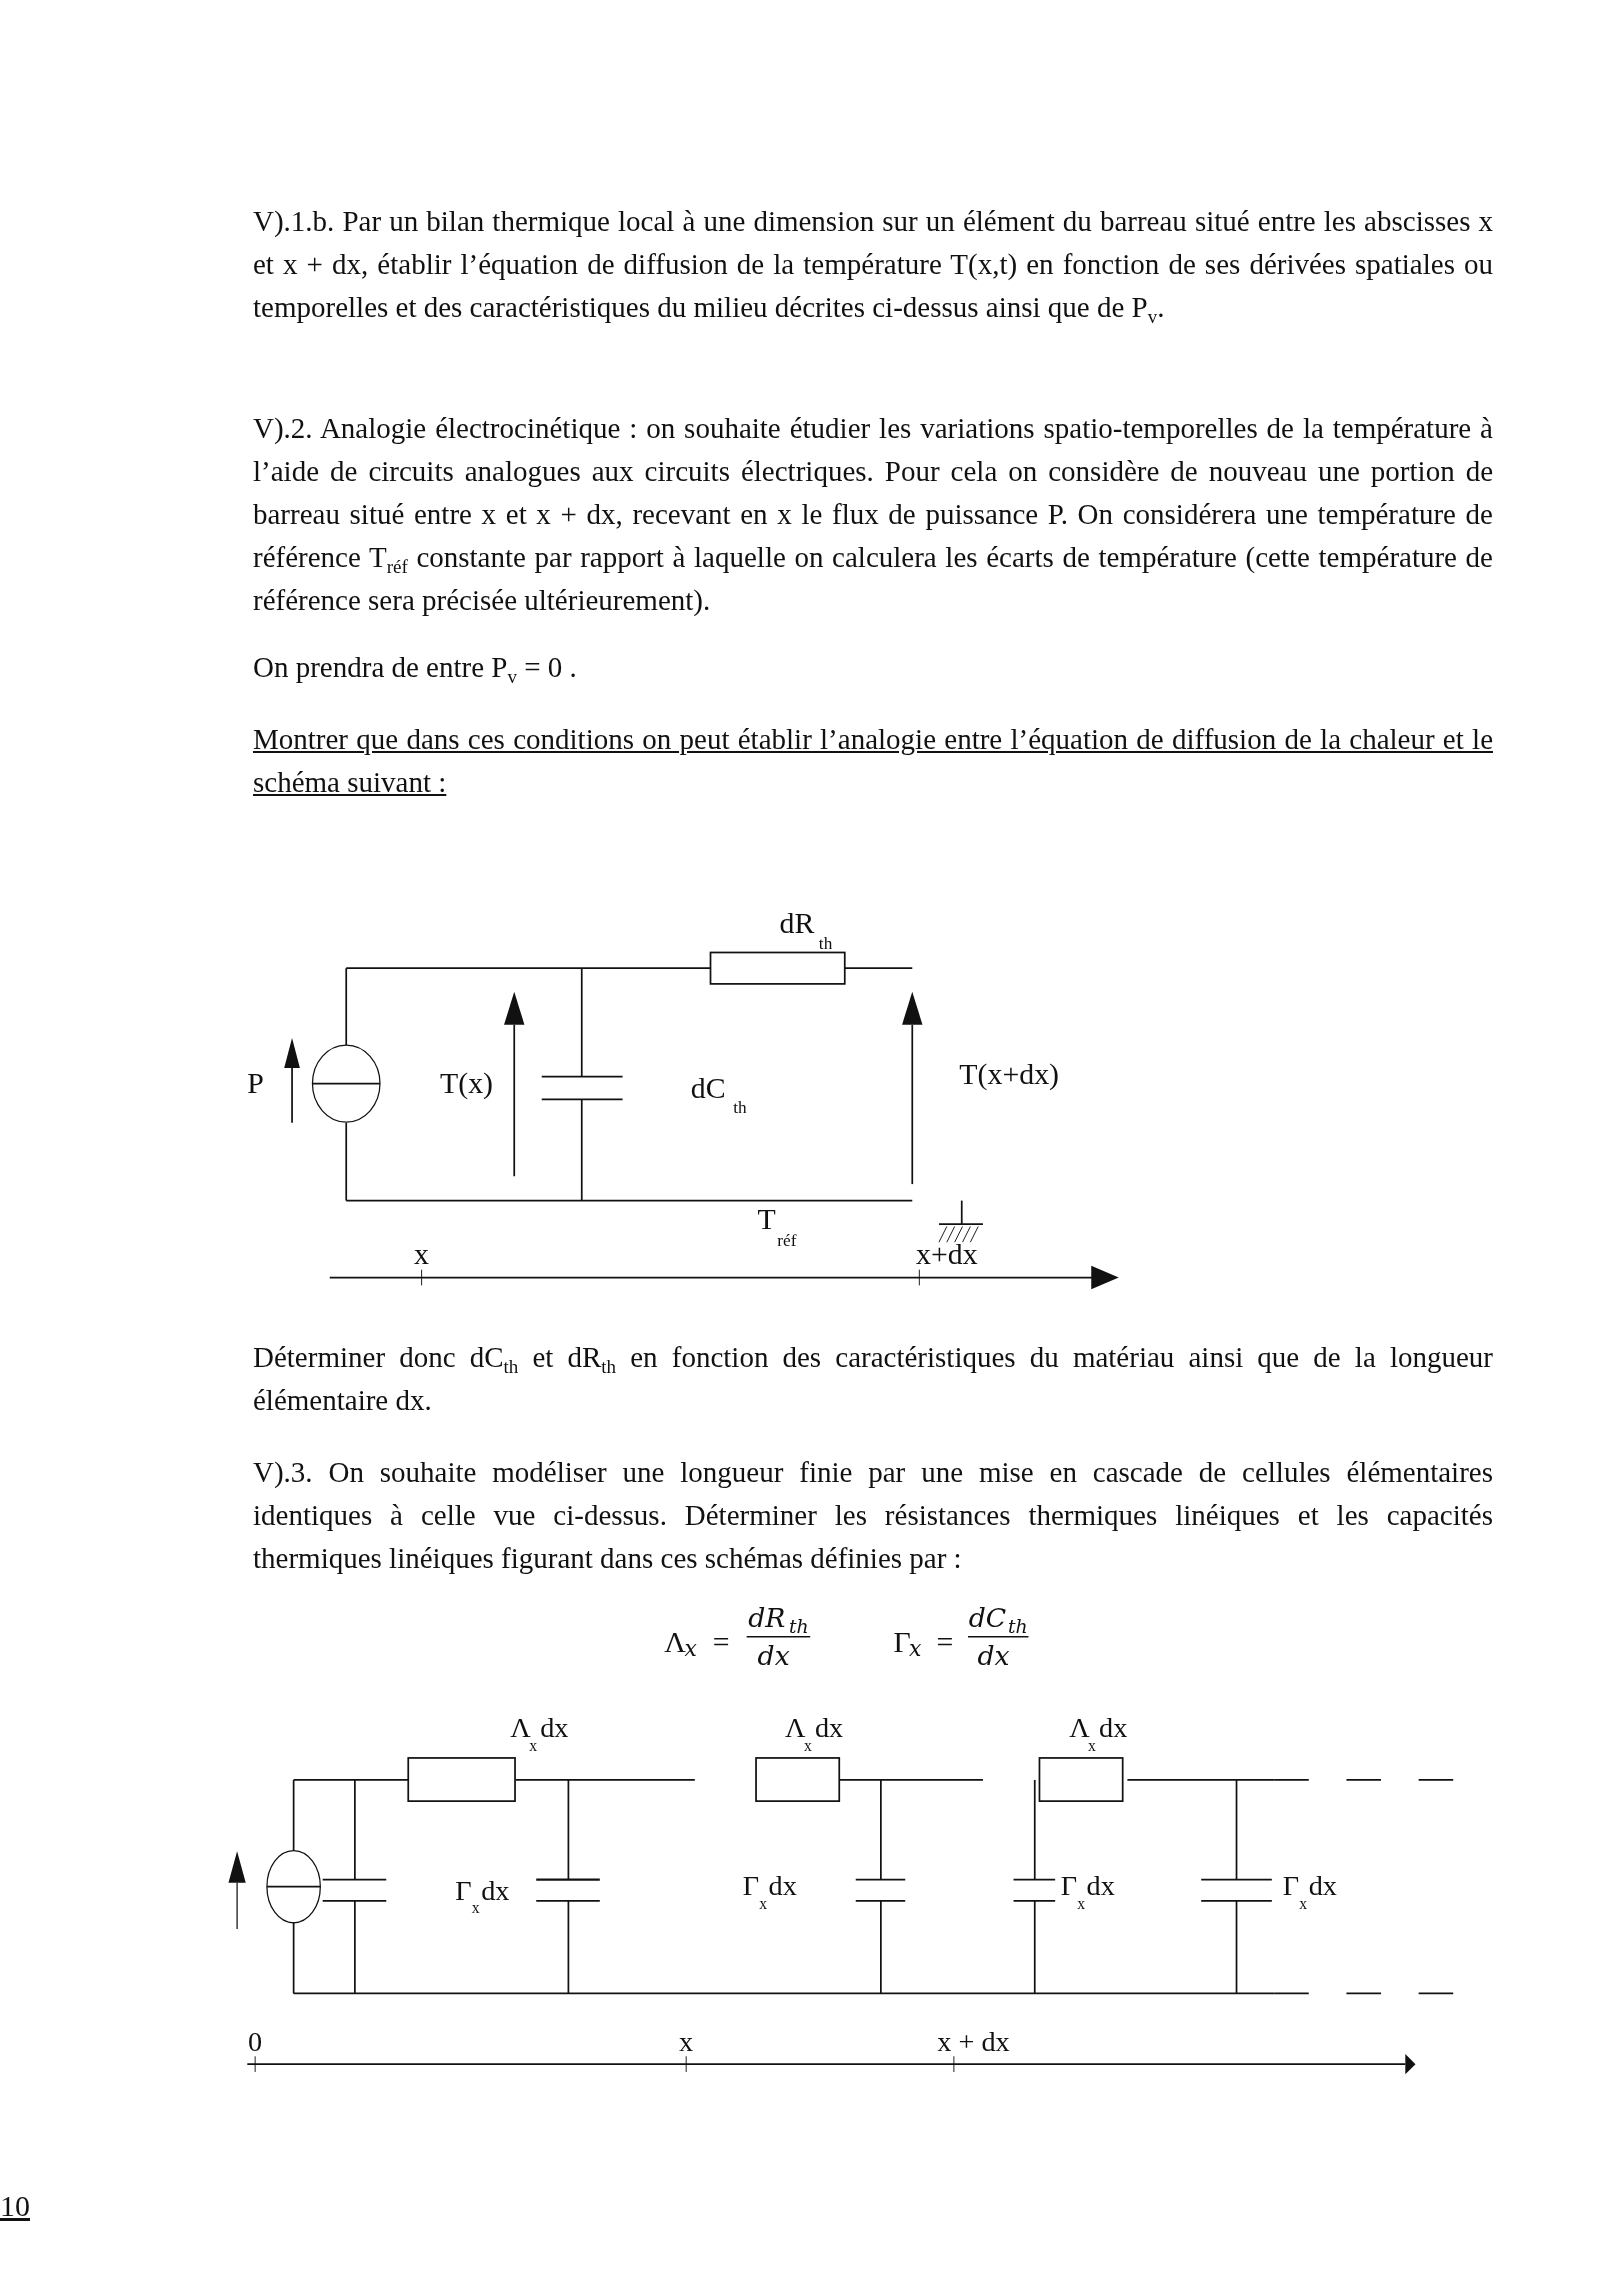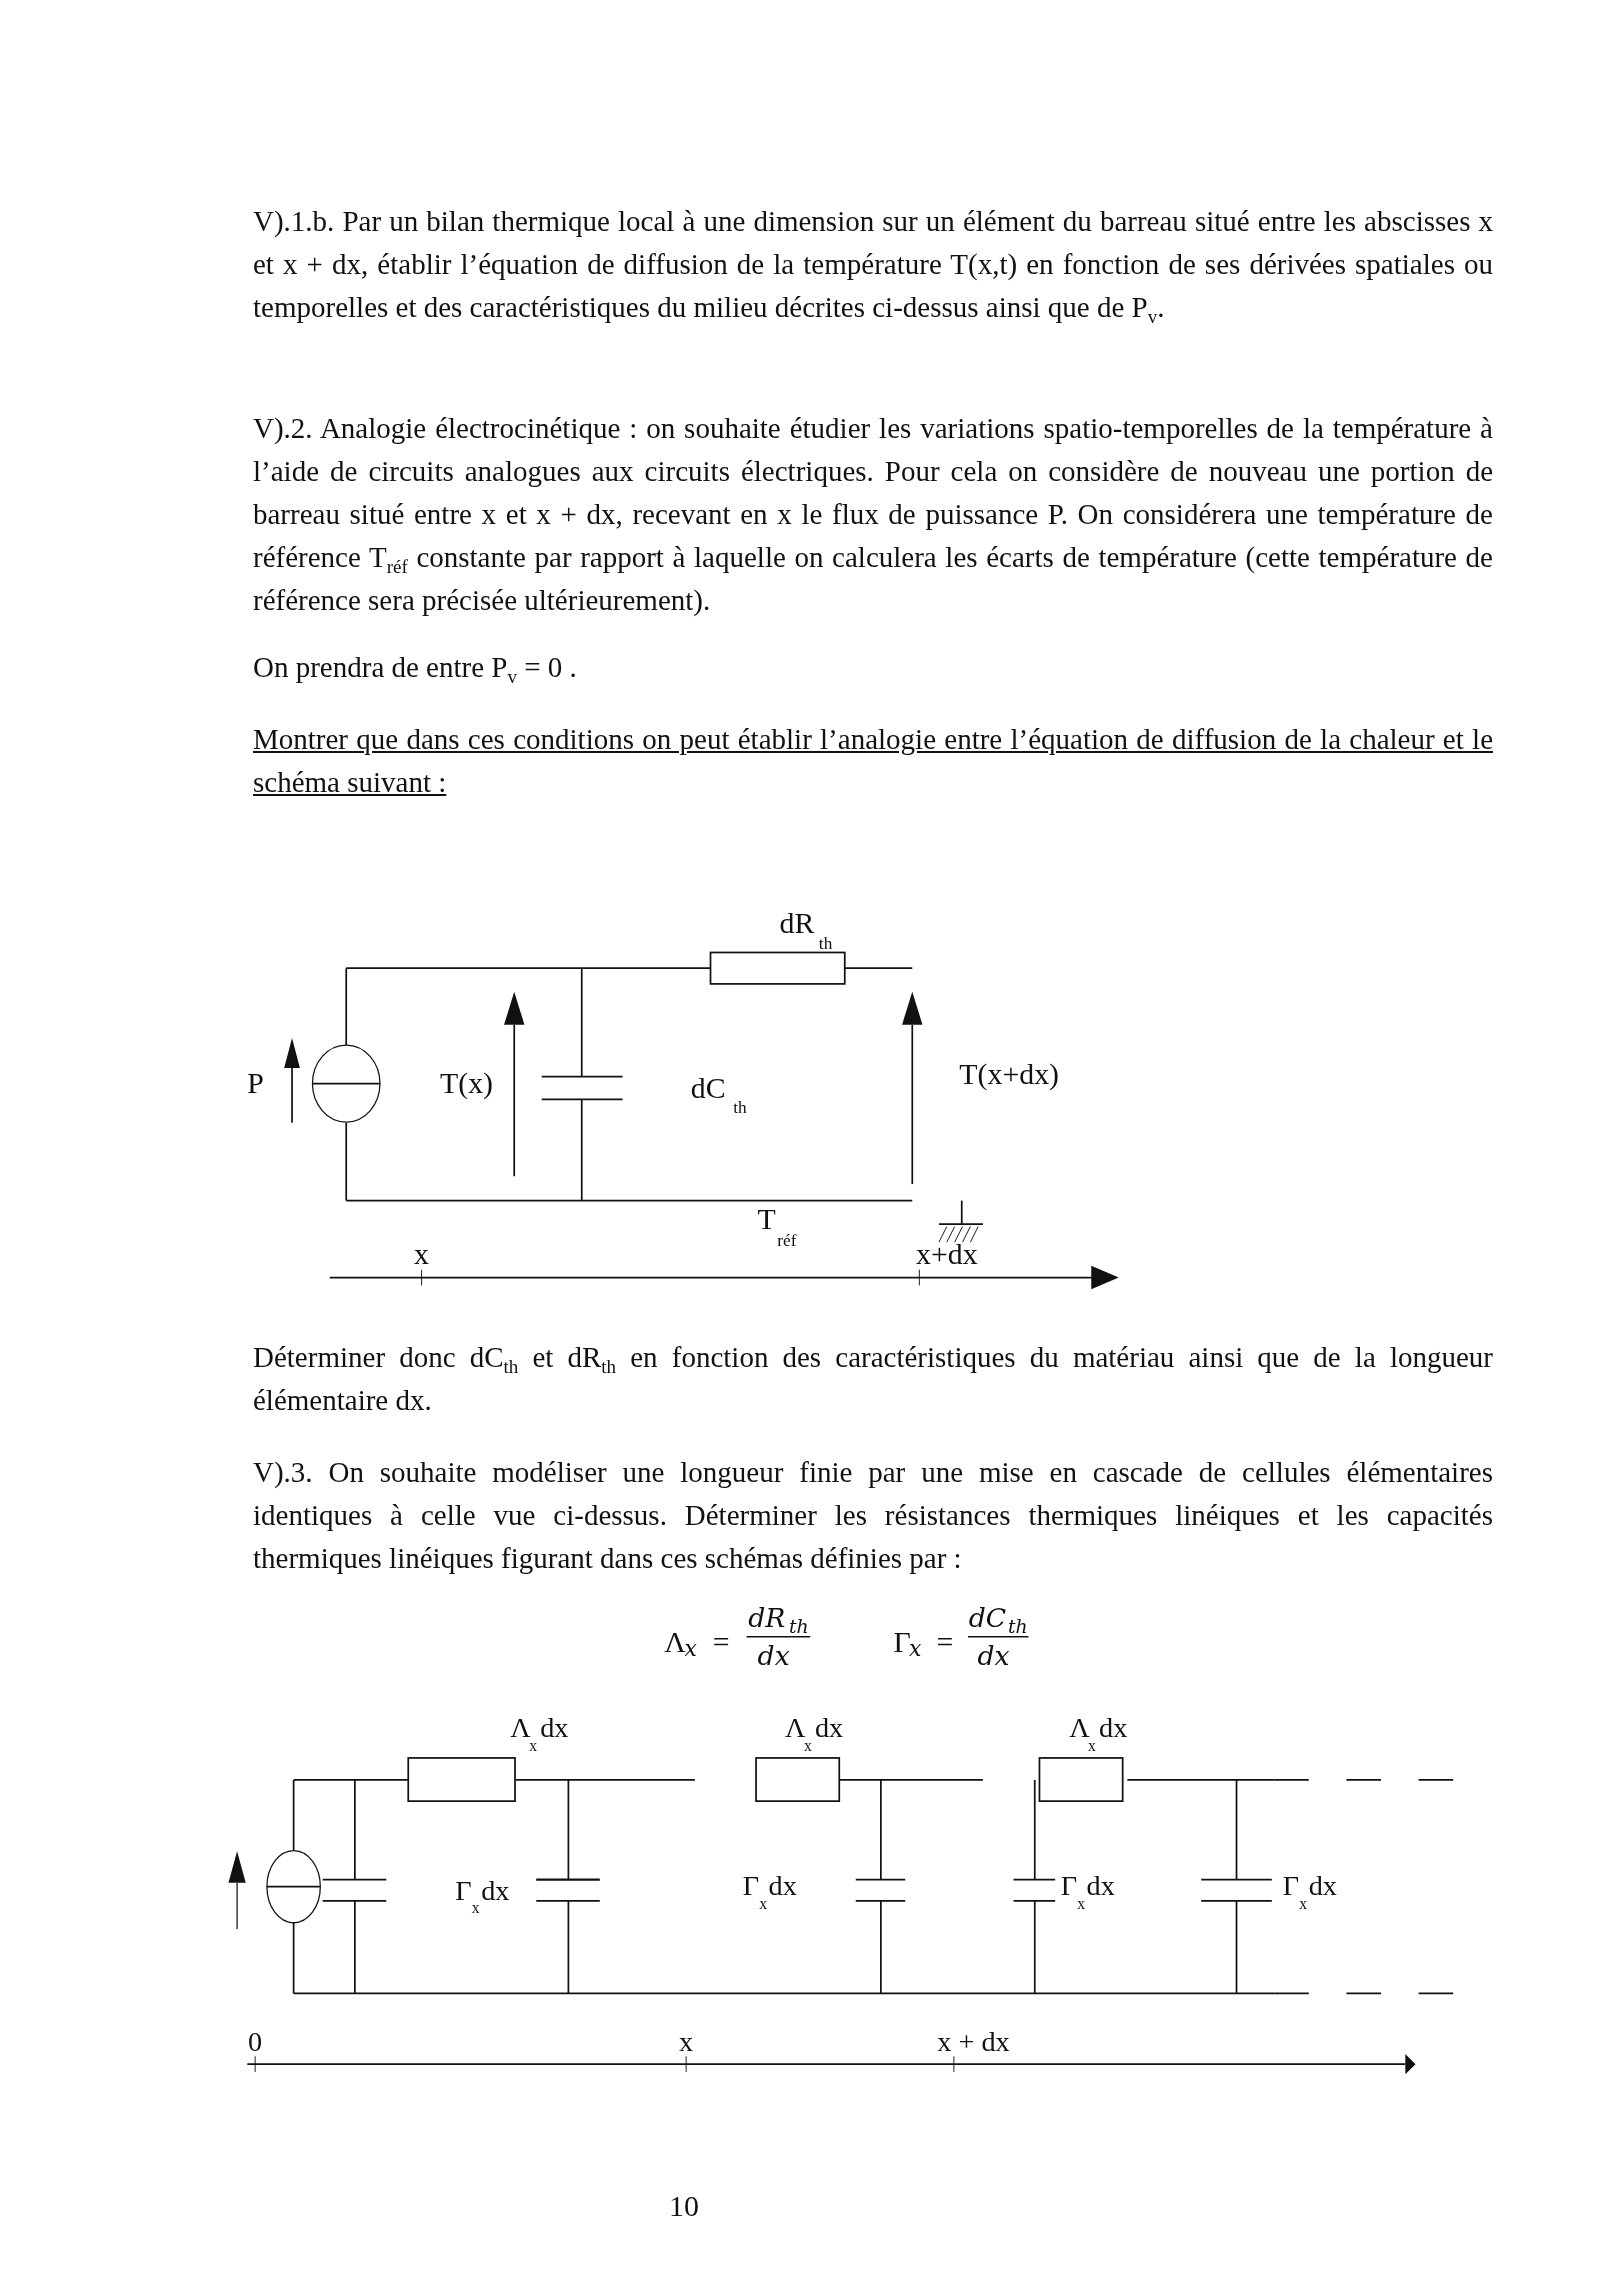--- a/index.html
+++ b/index.html
@@ -4,22 +4,22 @@
 <style>
   html, body { margin: 0; padding: 0; background: #ffffff; }
   body { width: 1622px; height: 2295px; position: relative; overflow: hidden;
          font-family: "Liberation Serif", "DejaVu Serif", serif; color: #111111; }
   .para { position: absolute; left: 240px; width: 1240px; font-size: 29px; line-height: 43px;
           text-align: justify; text-align-last: left; margin: 13px; }
   sub.s { font-size: 19px; vertical-align: -5.5px; line-height: 0; }
   .svgwrap { position: absolute; left: 0; top: 0; }
   svg text { font-family: "Liberation Serif", "DejaVu Serif", serif; fill: #111; }
   .math { font-family: "DejaVu Serif", "Liberation Serif", serif; font-style: italic; }
-  .pagenum { position: absolute; left: 0; width: 1368px; text-align: center; top: 2189px;
-             font-size: 30px; }
+  .pagenum { position: absolute; left: 0; width: 1368px; text-align: left; top: 2189px;
+             font-size: 30px; text-decoration: underline; }
 </style>
 </head>
 <body>
 
 <p class="para" style="top:187px;">
   <span>V).1.b.</span>
   <span>Par un bilan thermique local à une dimension sur un élément du barreau situé entre les abscisses x et x + dx, établir l’équation de diffusion de la température T(x,t) en fonction de ses dérivées spatiales ou temporelles et des caractéristiques du milieu décrites ci-dessus ainsi que de P</span><sub class="s">v</sub><span>.</span>
 </p>
 
 <p class="para" style="top:394px;">

